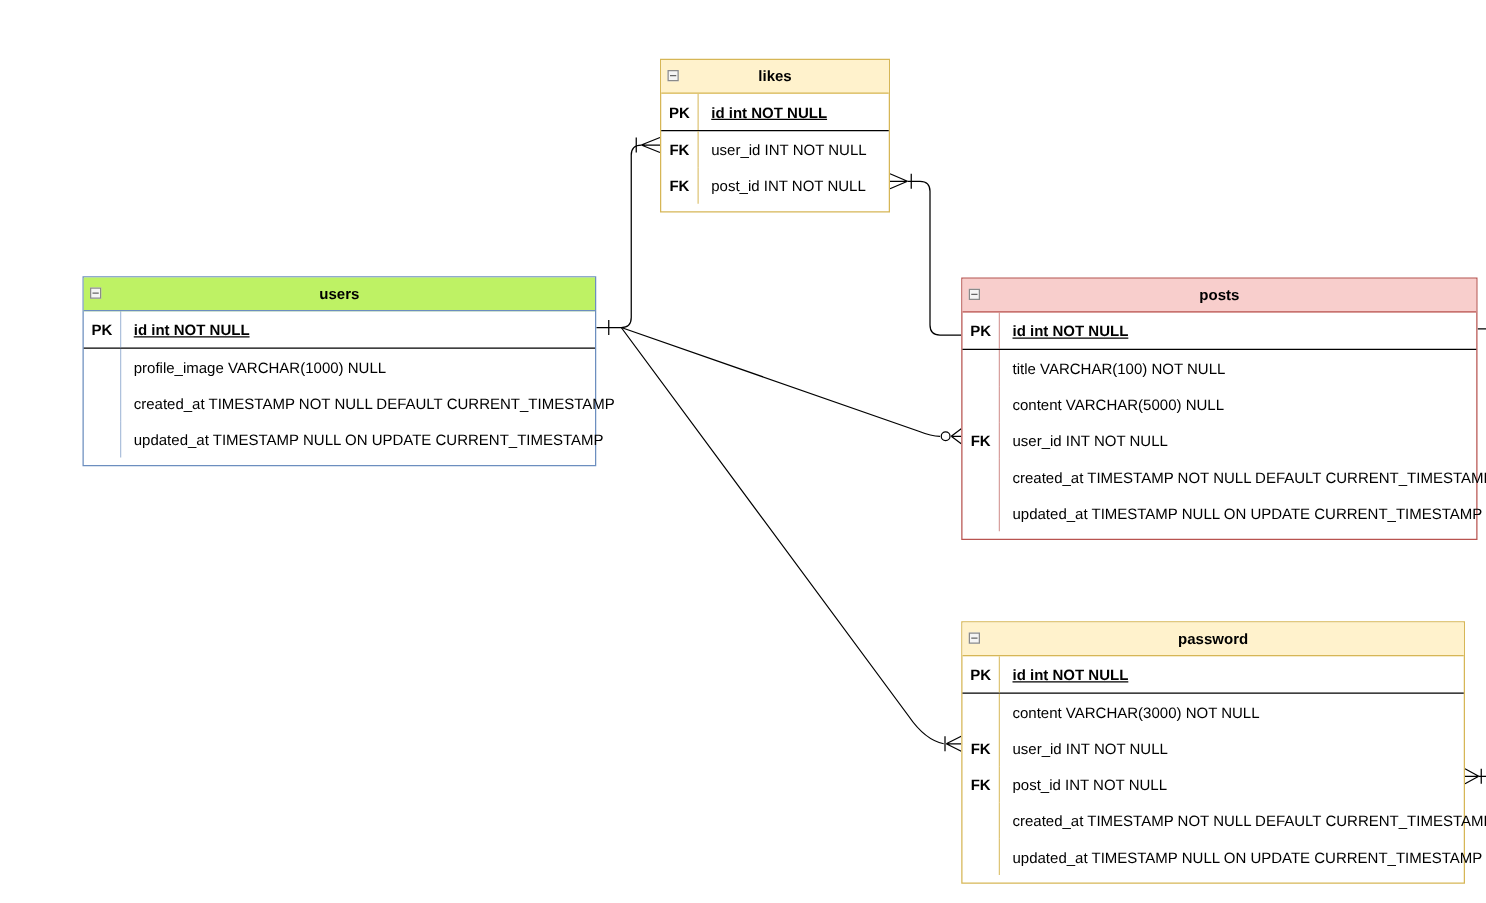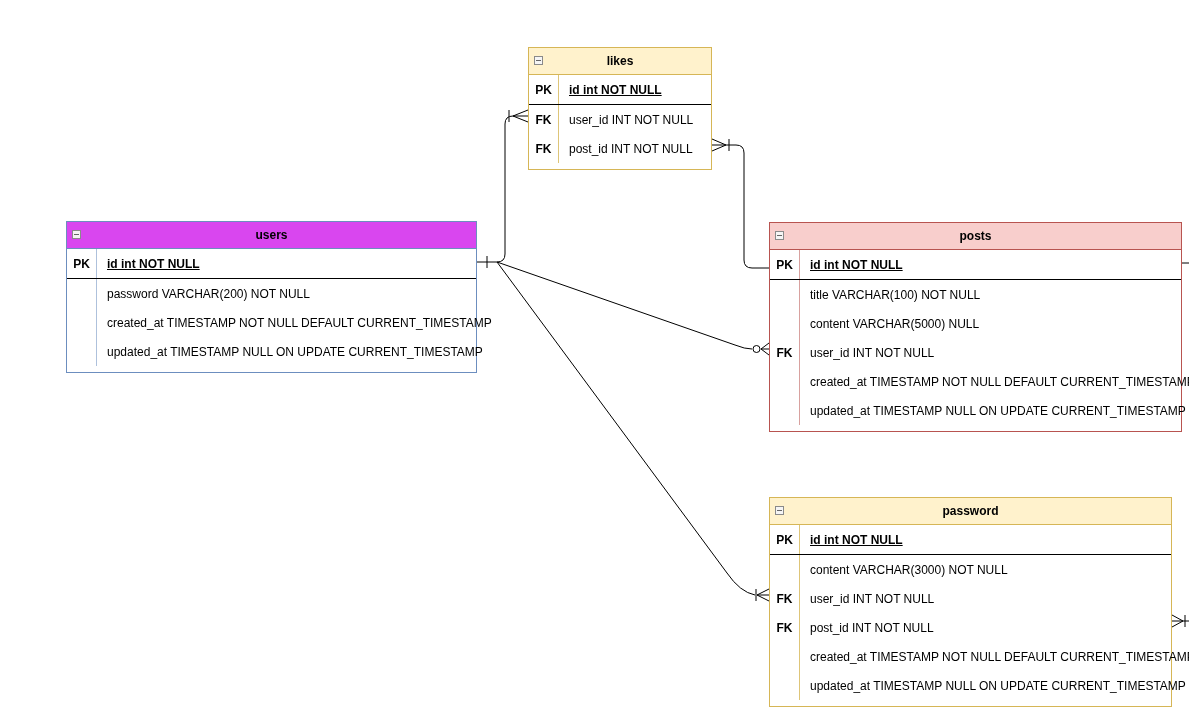--- a/index.html
+++ b/index.html
@@ -49,21 +49,21 @@
   .row .val{
     flex:1;
     display:flex;align-items:center;
     padding-left:10px;
     white-space:nowrap;
   }
   .row.pk{border-bottom:1px solid #000;}
   .row.pk .val{font-weight:bold;text-decoration:underline;text-align:right;}
   
   .t-blue  {border-color:#6c8ebf; --div:rgba(108,142,191,.55);}
-  .t-blue .hdr  {background:#d946ef;border-color:#6c8ebf;}
+  .t-blue .hdr  {background:#bef264;border-color:#6c8ebf;}
   .t-red   {border-color:#b85450; --div:rgba(184,84,80,.55);}
   .t-red .hdr   {background:#f8cecc;border-color:#b85450;}
   .t-yellow{border-color:#d6b656; --div:rgba(214,182,86,.8);}
   .t-yellow .hdr{background:#fff2cc;border-color:#d6b656;}
   
   #tbl-likes   {left:528px;top:47px; width:184px;}
   #tbl-users   {left:66px; top:221px;width:411px;}
   #tbl-posts   {left:769px;top:222px;width:413px;}
   #tbl-comments{left:769px;top:497px;width:403px;}
   
@@ -138,21 +138,21 @@
     <div class="hdr">
       <span class="collapse"></span>
       <span>users</span>
     </div>
     <div class="row pk">
       <span class="key">PK</span>
       <span class="val">id int NOT NULL</span>
     </div>
     <div class="row">
       <span class="key"></span>
-      <span class="val">password VARCHAR(200) NOT NULL</span>
+      <span class="val">profile_image VARCHAR(1000) NULL</span>
     </div>
     <div class="row">
       <span class="key"></span>
       <span class="val">created_at TIMESTAMP NOT NULL DEFAULT CURRENT_TIMESTAMP</span>
     </div>
     <div class="row">
       <span class="key"></span>
       <span class="val">updated_at TIMESTAMP NULL ON UPDATE CURRENT_TIMESTAMP</span>
     </div>
   </div>

